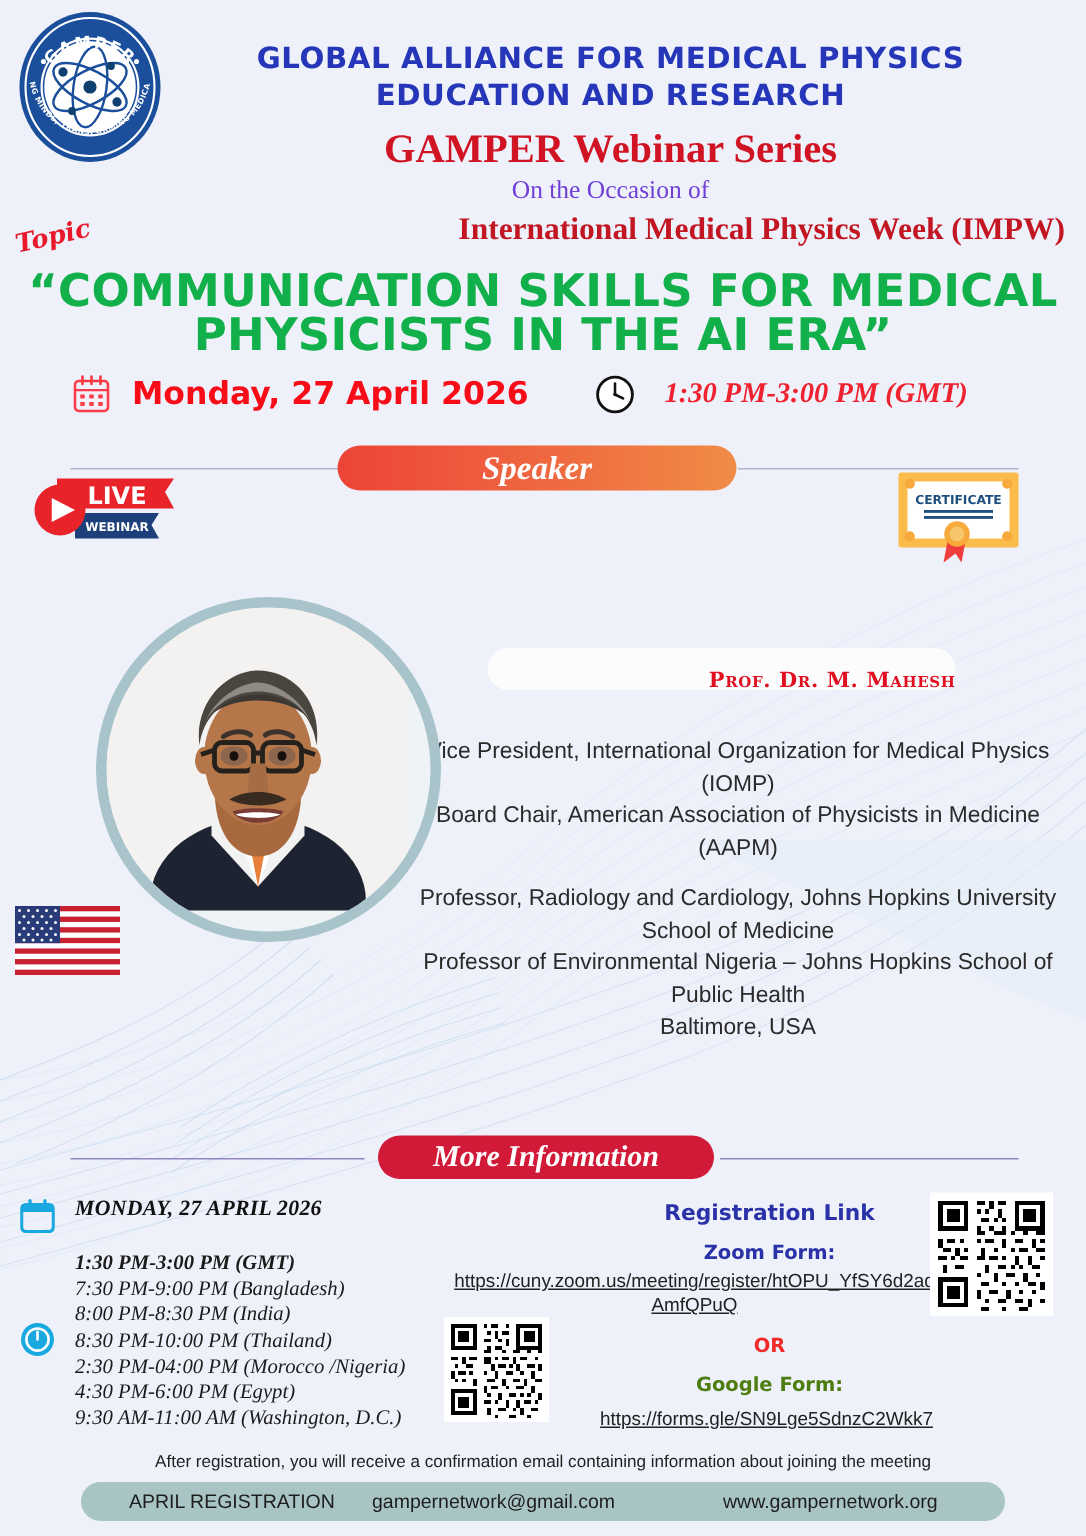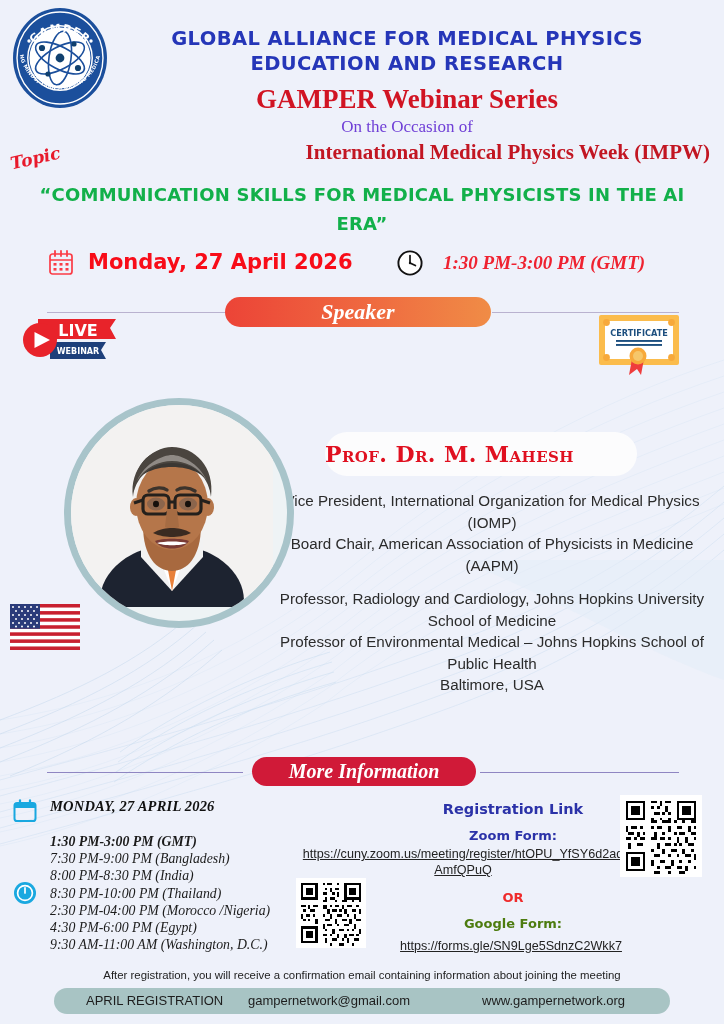--- a/index.html
+++ b/index.html
@@ -36,21 +36,21 @@
     color:#c21622;font-family:"Liberation Serif",serif;font-weight:bold;
     font-size:21px;
   }
   .topic-tag{
     position:absolute;left:10px;top:148px;color:#e8192b;
     font-family:"DejaVu Serif",serif;font-style:italic;font-size:17px;
     transform:rotate(-13deg);font-weight:600;
   }
   .talk-title{
     position:absolute;left:18px;top:180px;width:688px;text-align:center;
-    color:#12b04a;font-weight:bold;font-size:18px;line-height:29px;
+    color:#12b04a;font-weight:bold;font-size:30px;line-height:29px;
     letter-spacing:.2px;font-family:"DejaVu Sans",sans-serif;
   }
 
   
   .dtrow{position:absolute;left:0;top:246px;width:724px;height:36px;}
   .cal-icon{position:absolute;left:47px;top:3px;width:28px;height:28px;}
   .date-text{
     position:absolute;left:88px;top:0px;color:#f80c18;font-weight:bold;
     font-size:21px;line-height:33px;font-family:"DejaVu Sans",sans-serif;
   }
@@ -81,24 +81,24 @@
   .portrait-ring{
     position:absolute;left:64px;top:398px;width:216px;height:216px;
     border-radius:50%;background:#eef3f5;border:7px solid #a8c4ca;
     overflow:hidden;z-index:3;
   }
   .portrait-svg{position:absolute;left:0;top:0;width:202px;height:202px;}
   .flag{position:absolute;left:10px;top:604px;width:70px;height:46px;z-index:3;}
 
   
   .name-pill{
-    position:absolute;left:325px;top:432px;width:312px;height:44px;
-    background:#fcfcfd;border-radius:22px;text-align:left;
+    position:absolute;left:325px;top:432px;width:312px;height:28px;
+    background:#fcfcfd;border-radius:22px;text-align:right;
     color:#e01020;font-family:"DejaVu Serif",serif;font-weight:bold;
-    font-size:22px;line-height:44px;font-variant:small-caps;
+    font-size:14px;line-height:44px;font-variant:small-caps;
     letter-spacing:.4px;
   }
   .bio{
     position:absolute;left:270px;top:490px;width:444px;text-align:center;
     color:#2b2b2b;font-size:15.2px;line-height:21.5px;
     font-family:"Liberation Sans",sans-serif;
   }
   .bio p{margin:0;}
   .bio .gap{height:12px;}
 
@@ -389,21 +389,21 @@
         <circle cx="24" cy="22.6" r="1"></circle>
     </g>
   </svg>
 
   <div class="name-pill">Prof. Dr. M. Mahesh</div>
   <div class="bio">
     <p>Vice President, International Organization for Medical Physics (IOMP)</p>
     <p>Board Chair, American Association of Physicists in Medicine (AAPM)</p>
     <div class="gap"></div>
     <p>Professor, Radiology and Cardiology, Johns Hopkins University School of Medicine</p>
-    <p>Professor of Environmental Medical – Johns Hopkins School of Public Health</p>
+    <p>Professor of Environmental Nigeria – Johns Hopkins School of Public Health</p>
     <p>Baltimore, USA</p>
   </div>
 
   <div class="mi-line l"></div>
   <div class="mi-line r"></div>
   <div class="mi-pill">More Information</div>
 
   <svg class="mi-cal" viewBox="0 0 26 26">
     <rect x="2.5" y="5" width="21" height="18" rx="2.6" fill="none" stroke="#19a8e0" stroke-width="2"></rect>
     <path d="M2.5 10 H23.5 V7.6 A2.6 2.6 0 0 0 20.9 5 H5.1 A2.6 2.6 0 0 0 2.5 7.6 Z" fill="#19a8e0"></path>

